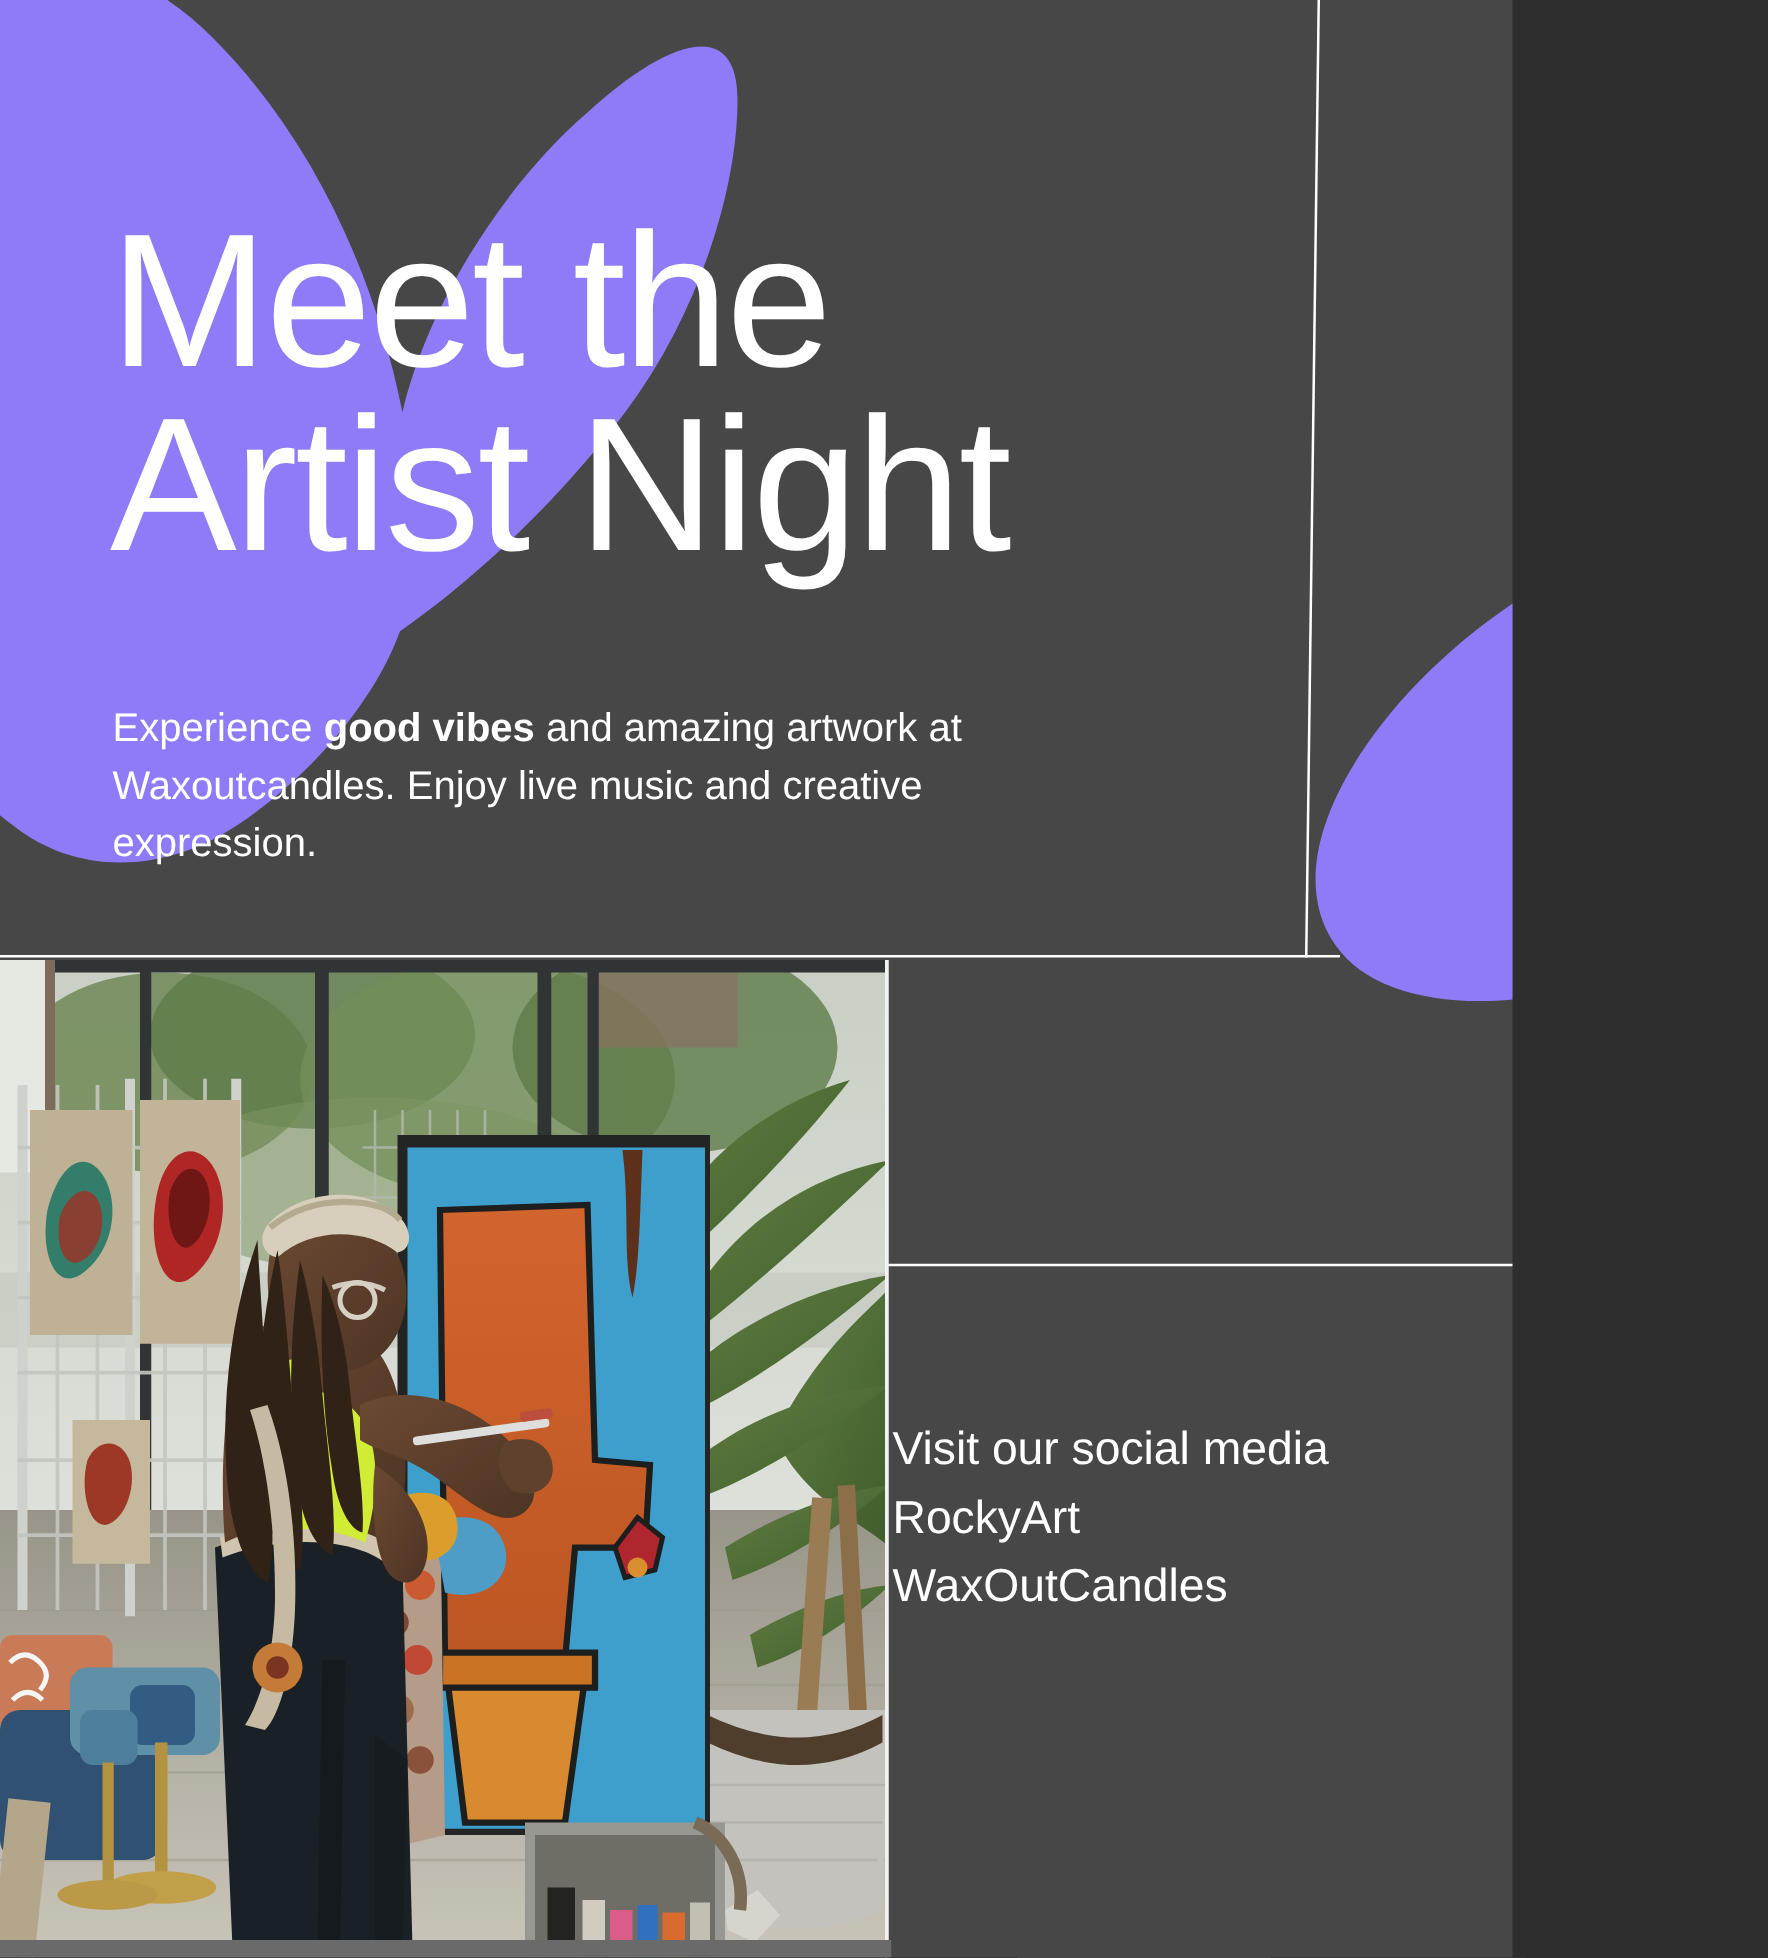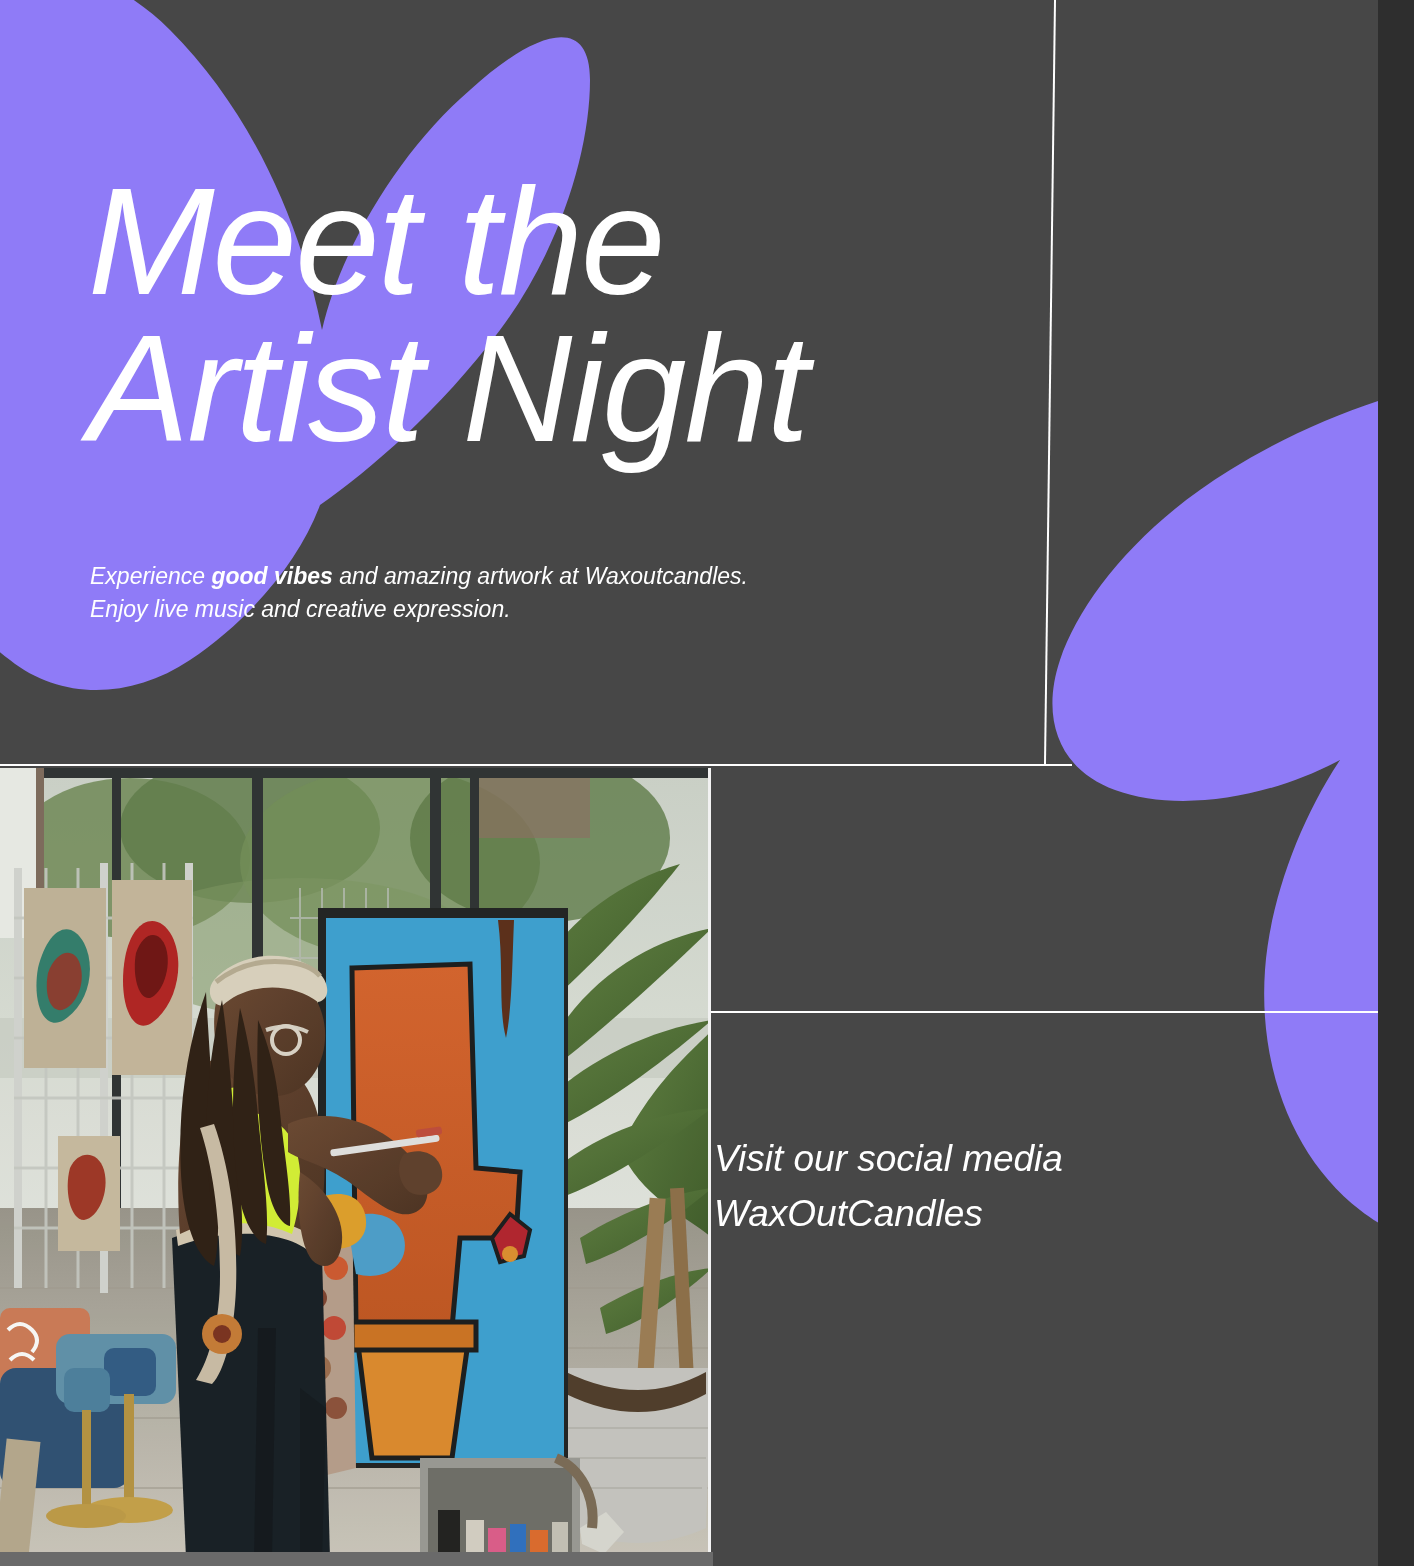--- a/index.html
+++ b/index.html
@@ -3,25 +3,24 @@
 <meta charset="utf-8">
 <style>
   * { margin:0; padding:0; box-sizing:border-box; }
   html,body { background:#2e2e2e; }
   body {
     font-family:"Liberation Sans", sans-serif;
     -webkit-font-smoothing:antialiased;
   }
   .poster{
     position:relative;
-    width:1378px;
+    width:1210px;
     height:1566px;
     background:#474747;
     overflow:hidden;
-    font-style:italic;
   }
   .blob-layer{
     position:absolute; inset:0;
     width:1414px; height:1566px;
     pointer-events:none;
   }
 
   
   .title{
     position:absolute;
@@ -38,21 +37,21 @@
     z-index:4;
   }
 
   
   .lede{
     position:absolute;
     left:90px;
     top:560px;
     width:700px;
     color:#ffffff;
-    font-size:23px;
+    font-size:32px;
     line-height:1.43;
     font-weight:400;
     z-index:4;
   }
   .lede b{ font-weight:700; }
 
   .kicker{
     position:absolute;
     left:90px;
     top:726px;
@@ -190,20 +189,21 @@
 
 
   <div class="rule-h1"></div>
   <div class="rule-v"></div>
   <div class="rule-h2"></div>
 
 
 
   <div class="social">
     <span class="l1">Visit our social media</span>
+    <span class="l2">RockyArt</span>
     <span class="l3">WaxOutCandles</span>
   </div>
 
   <div class="photo">
     <svg viewBox="0 0 710 798" xmlns="http://www.w3.org/2000/svg" aria-hidden="true">
       <defs>
         <linearGradient id="skyG" x1="0" y1="0" x2="0" y2="1">
           <stop offset="0%" stop-color="#cfd6cd"></stop>
           <stop offset="100%" stop-color="#e7eae4"></stop>
         </linearGradient>

